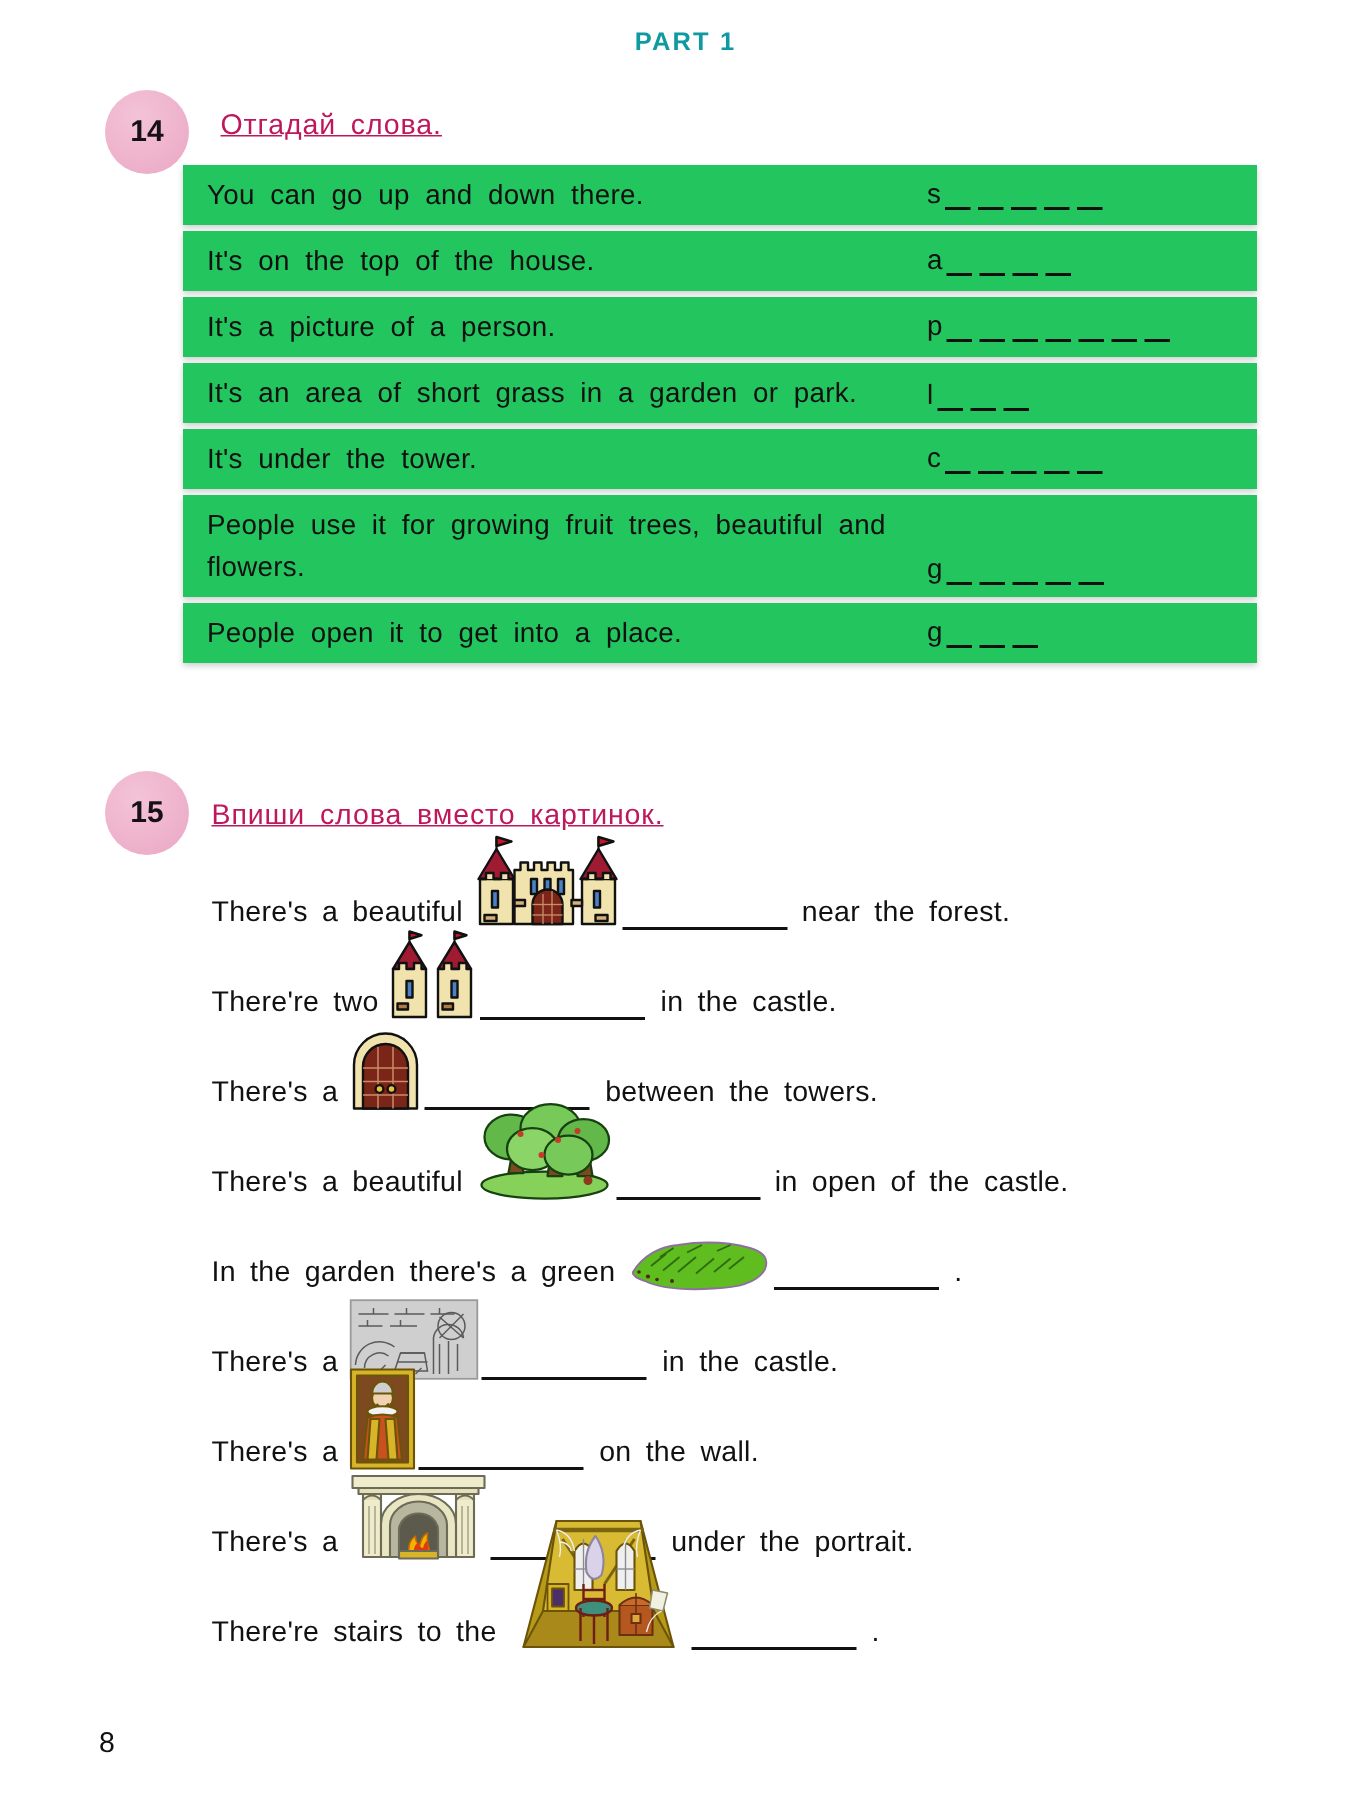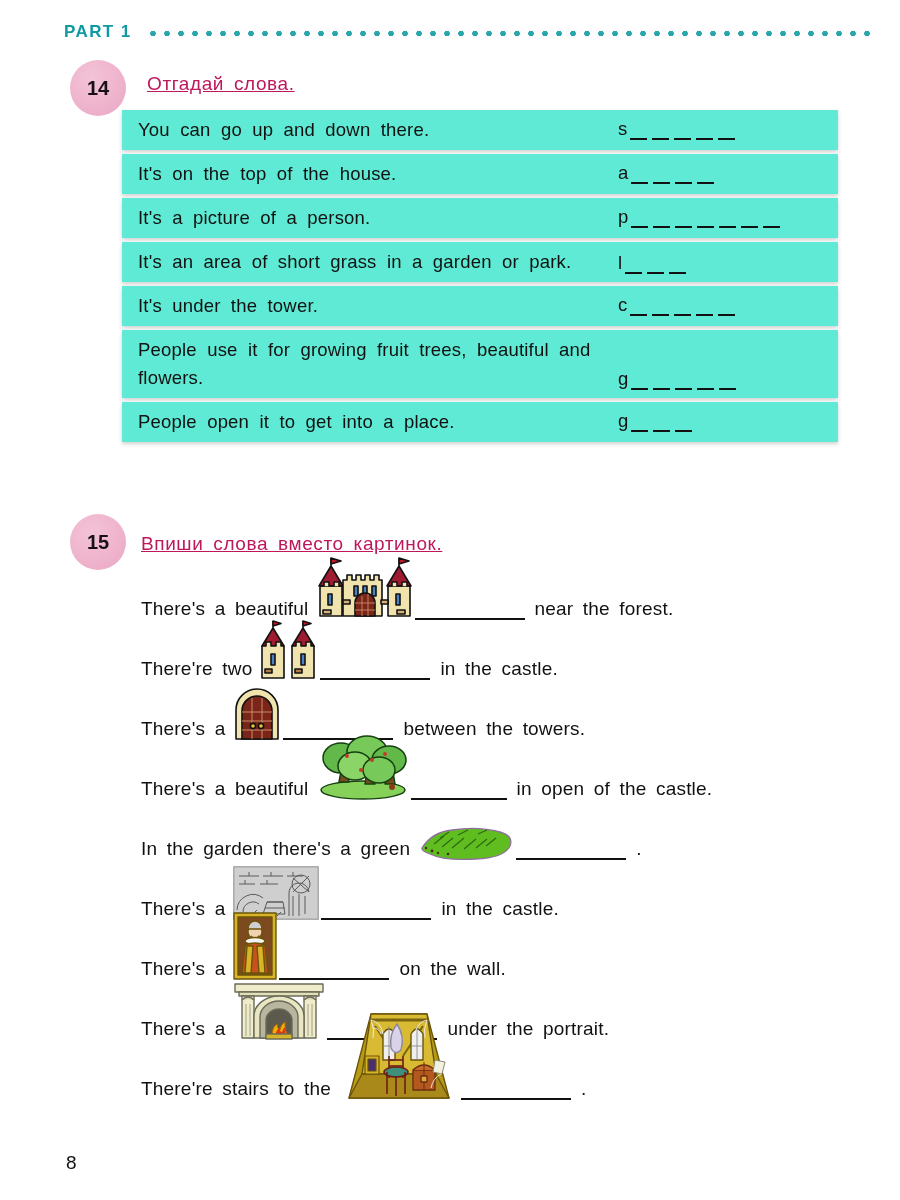--- a/index.html
+++ b/index.html
@@ -10,26 +10,27 @@
     background: #ffffff;
     font-family: "Liberation Sans", sans-serif;
     color: #111111;
     position: relative;
     overflow: hidden;
   }
 
   
   .page-header {
     position: absolute;
-    left: 64px;
+    left: 52px;
     top: 18px;
     width: 810px;
     height: 28px;
     display: flex;
     align-items: center;
+    flex-direction: column;
   }
   .part-label {
     font-size: 17px;
     font-weight: bold;
     letter-spacing: 1.4px;
     color: #0e9aa0;
     white-space: nowrap;
   }
   .dot-rule {
     flex: 1;
@@ -71,21 +72,21 @@
   #title-15 { left: 141px; top: 533px; }
 
   
   .riddle-table {
     position: absolute;
     left: 122px;
     top: 110px;
     width: 716px;
   }
   .riddle-row {
-    background: #5eead4;
+    background: #22c55e;
     box-shadow: 0 2px 4px rgba(0,0,0,0.19);
     display: flex;
     align-items: center;
     padding: 0 0 0 16px;
     margin-bottom: 4px;
     min-height: 40px;
     position: relative;
   }
   .riddle-clue {
     font-size: 18.5px;

